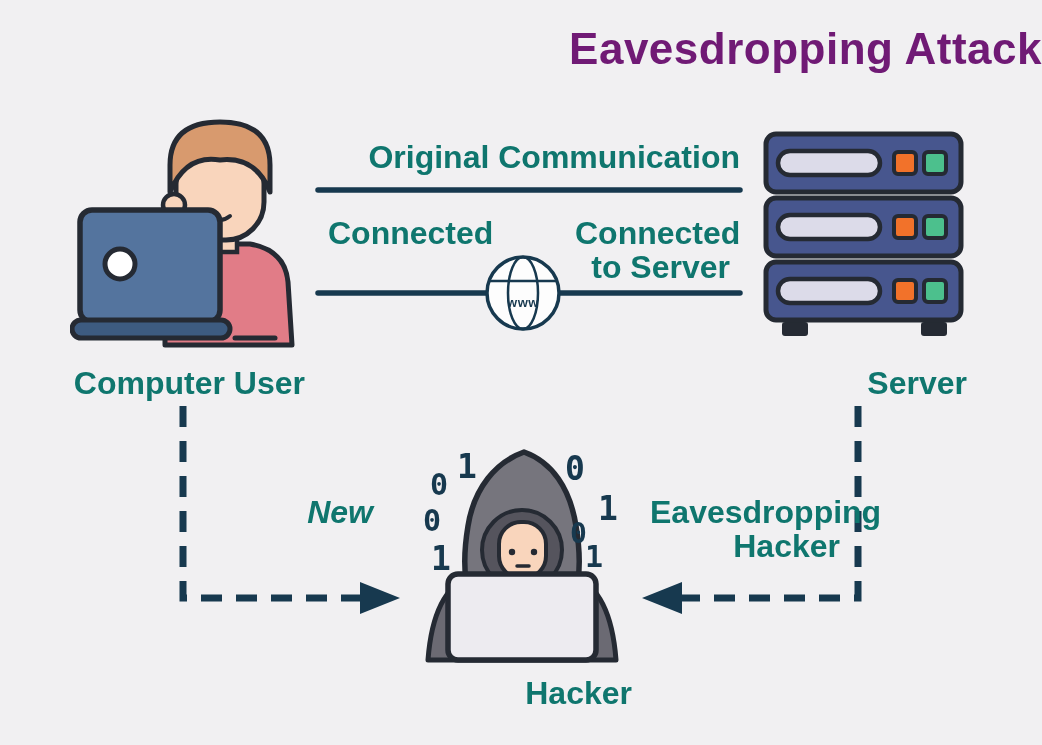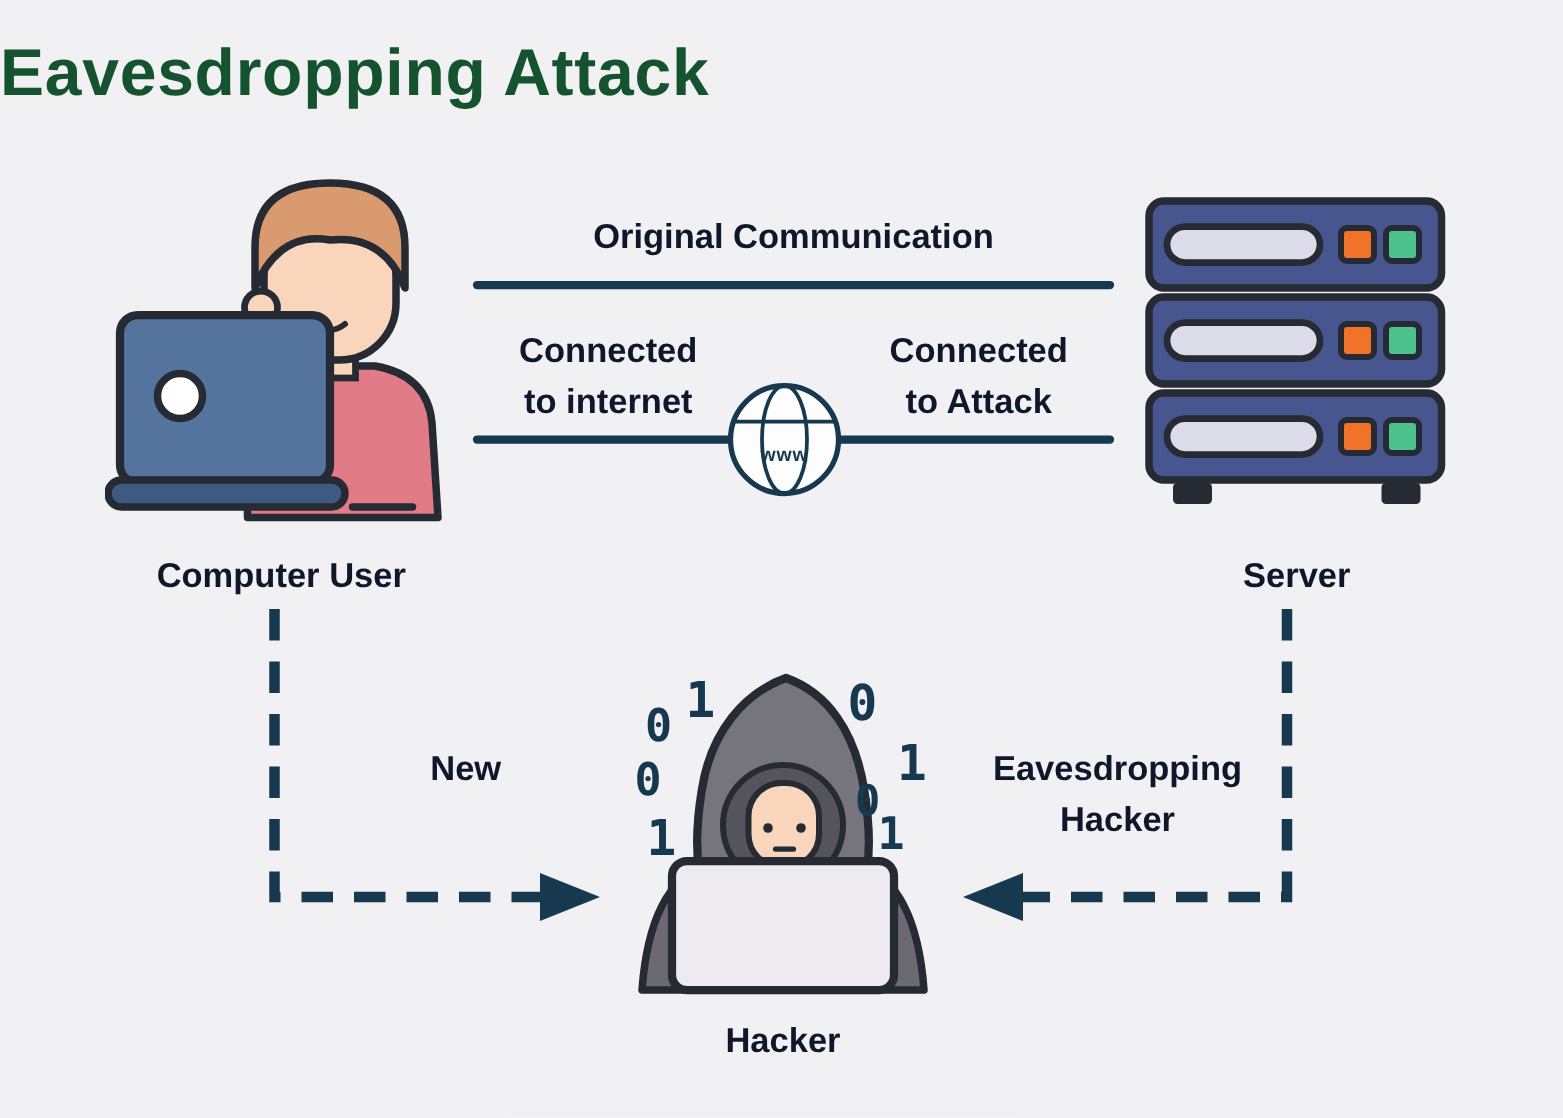--- a/index.html
+++ b/index.html
@@ -10,33 +10,33 @@
     background: #f1f0f2;
     font-family: "Liberation Sans", sans-serif;
     color: #17394f;
     overflow: hidden;
   }
   .title {
     position: absolute;
     top: 24px; left: 0;
     width: 100%;
     margin: 0;
-    text-align: left;
+    text-align: right;
     font-size: 44px;
     font-weight: 800;
     letter-spacing: 0.5px;
-    color: #14532d;
+    color: #701a75;
   }
   .label {
     position: absolute;
-    color: #0f172a;
+    color: #0f766e;
     font-weight: 600;
-    font-size: 23px;
+    font-size: 32px;
     line-height: 34px;
-    text-align: center;
+    text-align: right;
   }
   .illustration { position: absolute; }
   .overlay {
     position: absolute;
     inset: 0;
     width: 1042px;
     height: 745px;
     pointer-events: none;
   }
   .digit {
@@ -133,33 +133,32 @@
     <span class="digit" style="left:565px; top:452px; font-size:33px;">0</span>
     <span class="digit" style="left:598px; top:492px; font-size:33px;">1</span>
     <span class="digit" style="left:570px; top:520px; font-size:28px;">0</span>
     <span class="digit" style="left:585px; top:542px; font-size:30px;">1</span>
   </div>
 
   <div class="label" style="left:318px; top:140px; width:422px;">Original Communication</div>
 
   <div class="label" style="left:328px; top:216px; width:155px;">
     <span>Connected</span><br>
-    <span>to internet</span>
   </div>
 
   <div class="label" style="left:575px; top:216px; width:155px;">
     <span>Connected</span><br>
-    <span>to Attack</span>
+    <span>to Server</span>
   </div>
 
   <div class="label" style="left:762px; top:366px; width:205px;">Server</div>
 
   <div class="label" style="left:70px; top:366px; width:235px;">Computer User</div>
 
-  <div class="label" style="left:233px; top:495px; width:155px;">
+  <div class="label" style="left:218px; top:495px; width:155px;font-style:italic;">
     <span>New</span><br>
   </div>
 
   <div class="label" style="left:650px; top:495px; width:190px;">
     <span>Eavesdropping</span><br>
     <span>Hacker</span>
   </div>
 
   <div class="label" style="left:412px; top:676px; width:220px;">Hacker</div>
 

